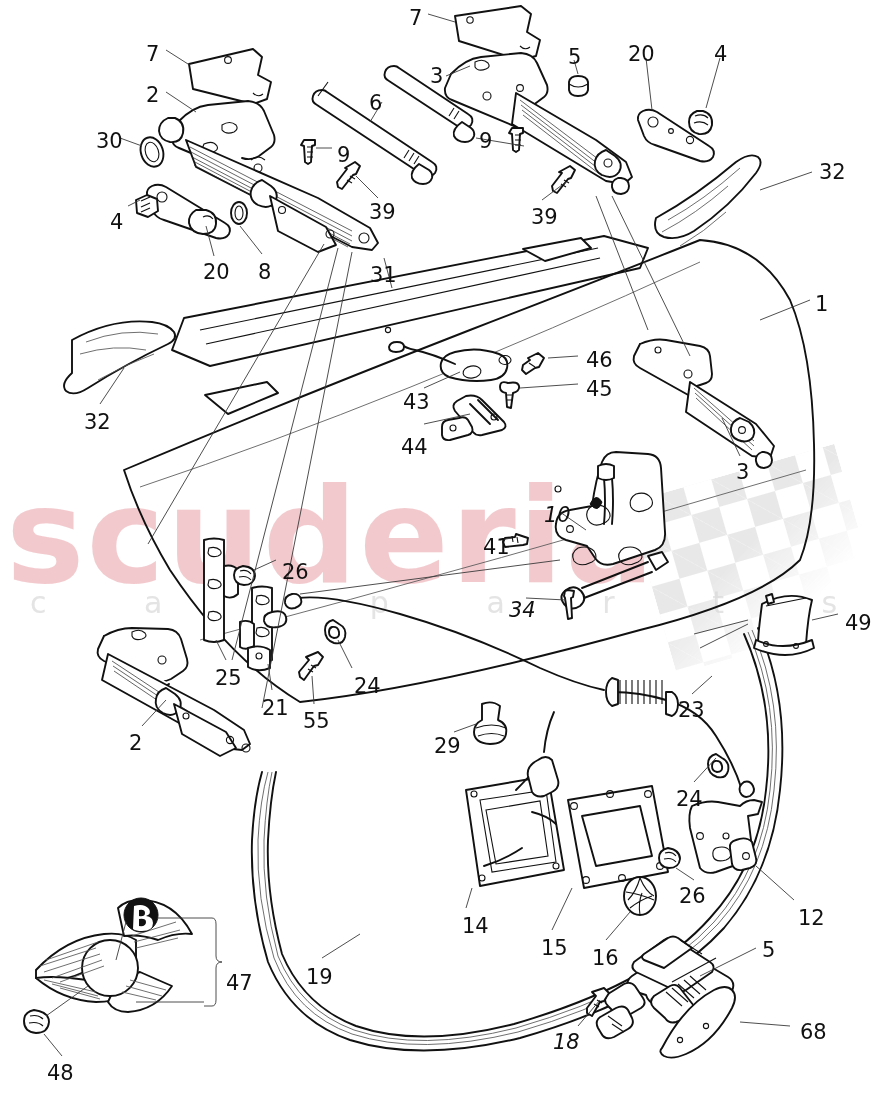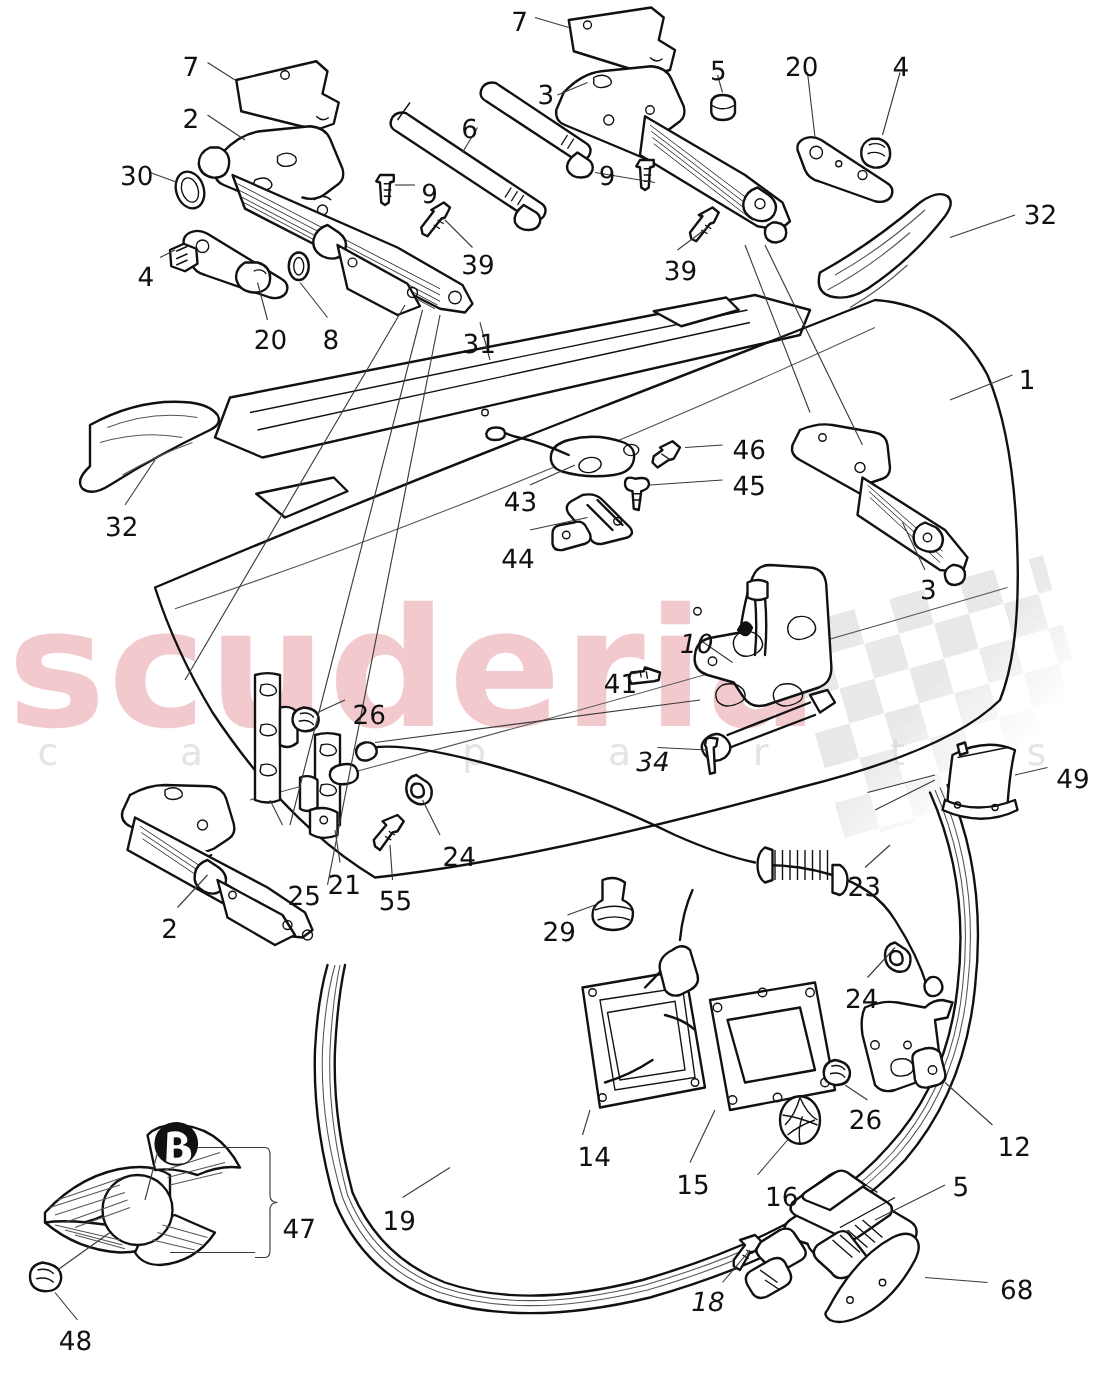--- a/index.html
+++ b/index.html
@@ -538,32 +538,32 @@
       <div class="callout" style="left: 586px; top: 350px;">46</div>
       <div class="callout" style="left: 586px; top: 379px;">45</div>
       <div class="callout" style="left: 403px; top: 392px;">43</div>
       <div class="callout" style="left: 401px; top: 437px;">44</div>
       <div class="callout" style="left: 736px; top: 462px;">3</div>
       <div class="callout" style="left: 544px; top: 505px; font-style: italic;">10</div>
       <div class="callout" style="left: 483px; top: 537px;">41</div>
       <div class="callout" style="left: 282px; top: 562px;">26</div>
       <div class="callout" style="left: 509px; top: 600px; font-style: italic;">34</div>
       <div class="callout" style="left: 845px; top: 613px;">49</div>
-      <div class="callout" style="left: 230px; top: 668px; margin-top: 39px;">25</div>
+      <div class="callout" style="left: 215px; top: 668px;">25</div>
       <div class="callout" style="left: 354px; top: 676px;">24</div>
       <div class="callout" style="left: 262px; top: 698px;">21</div>
       <div class="callout" style="left: 303px; top: 711px;">55</div>
       <div class="callout" style="left: 129px; top: 733px;">2</div>
       <div class="callout" style="left: 678px; top: 700px;">23</div>
       <div class="callout" style="left: 434px; top: 736px;">29</div>
       <div class="callout" style="left: 676px; top: 789px;">24</div>
       <div class="callout" style="left: 679px; top: 886px;">26</div>
       <div class="callout" style="left: 462px; top: 916px;">14</div>
       <div class="callout" style="left: 541px; top: 938px;">15</div>
-      <div class="callout" style="left: 592px; top: 948px; margin-left: 20px;">16</div>
+      <div class="callout" style="left: 592px; top: 948px;">16</div>
       <div class="callout" style="left: 798px; top: 908px;">12</div>
       <div class="callout" style="left: 762px; top: 940px;">5</div>
       <div class="callout" style="left: 306px; top: 967px;">19</div>
       <div class="callout" style="left: 226px; top: 973px;">47</div>
       <div class="callout" style="left: 553px; top: 1032px; font-style: italic;">18</div>
       <div class="callout" style="left: 800px; top: 1022px;">68</div>
       <div class="callout" style="left: 47px; top: 1063px;">48</div>
     </div>
 
 </div>

